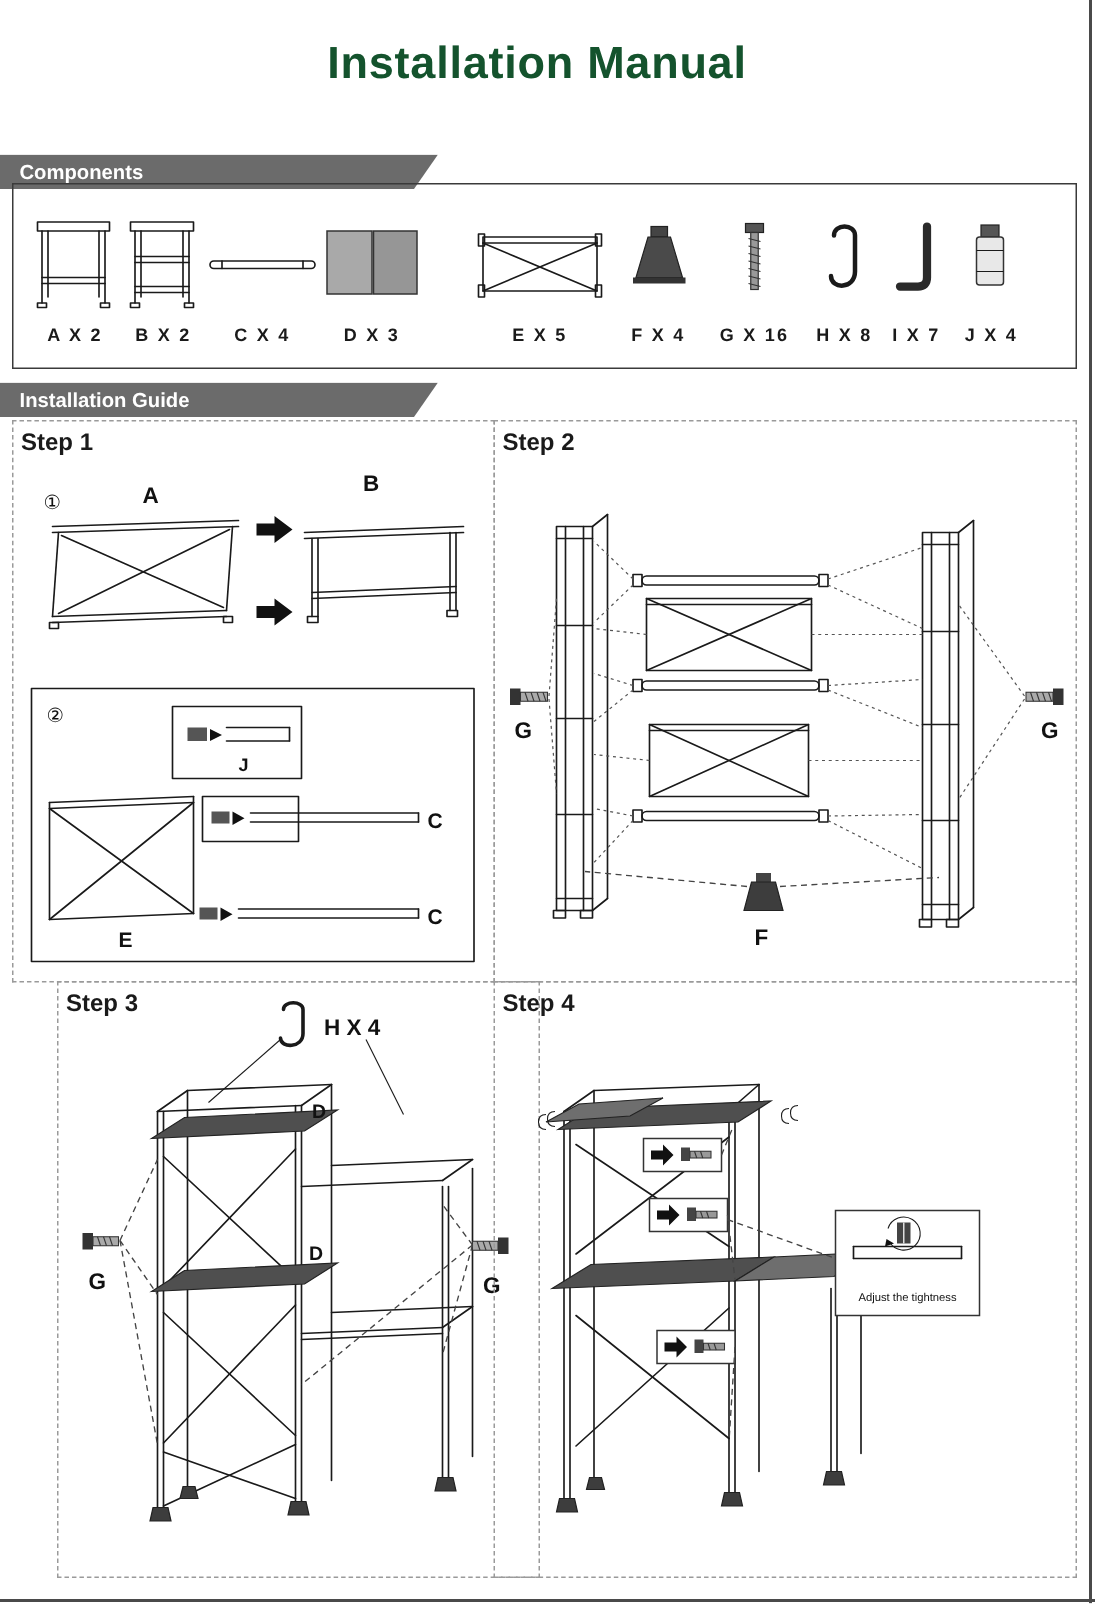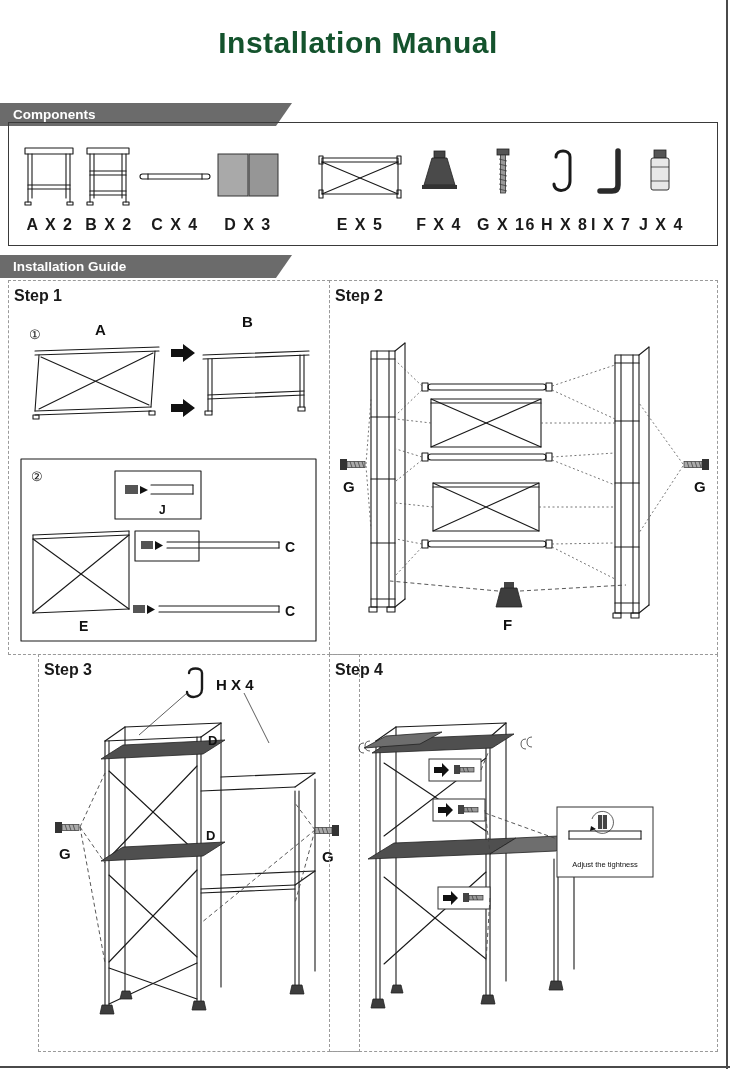--- a/index.html
+++ b/index.html
@@ -13,21 +13,21 @@
 
   .banner { position:absolute; left:0; width:292px; height:23px; background:var(--banner-bg,#6b6b6b);
             color:#fff; font-weight:bold; font-size:13.5px; line-height:23px; padding-left:13px;
             clip-path:polygon(0 0,100% 0,calc(100% - 16px) 100%,0 100%); }
   .banner-components { top:83px;margin-top:20px; }
   .banner-guide { top:255px; }
 
   .components-box { position:absolute; left:8px; top:122px; width:710px; height:124px; border:1.6px solid #3a3a3a; }
   .comp { position:absolute; top:20px; text-align:center; }
   .comp svg { display:block; margin:0 auto; }
-  .comp-label { font-size:16px; font-weight:bold; margin-top:5px; letter-spacing:1.5px; white-space:nowrap; }
+  .comp-label { font-size:12px; font-weight:bold; margin-top:5px; letter-spacing:1.5px; white-space:nowrap; }
 
   .steps-grid { position:absolute; left:8px; top:280px; width:710px; height:772px; }
   .quad { position:absolute; border:1px dashed #9a9a9a; }
   .q1 { left:0; top:0; width:322px; height:375px; }
   .q2 { left:321px; top:0; width:389px; height:375px; }
   .q3 { left:0; top:374px; width:322px; height:398px;margin-left:30px; }
   .q4 { left:321px; top:374px; width:389px; height:398px; }
   .step-label { position:absolute; top:6px; left:5px; font-size:16px; font-weight:bold; }
   .quad svg.scene { position:absolute; left:0; }
 

